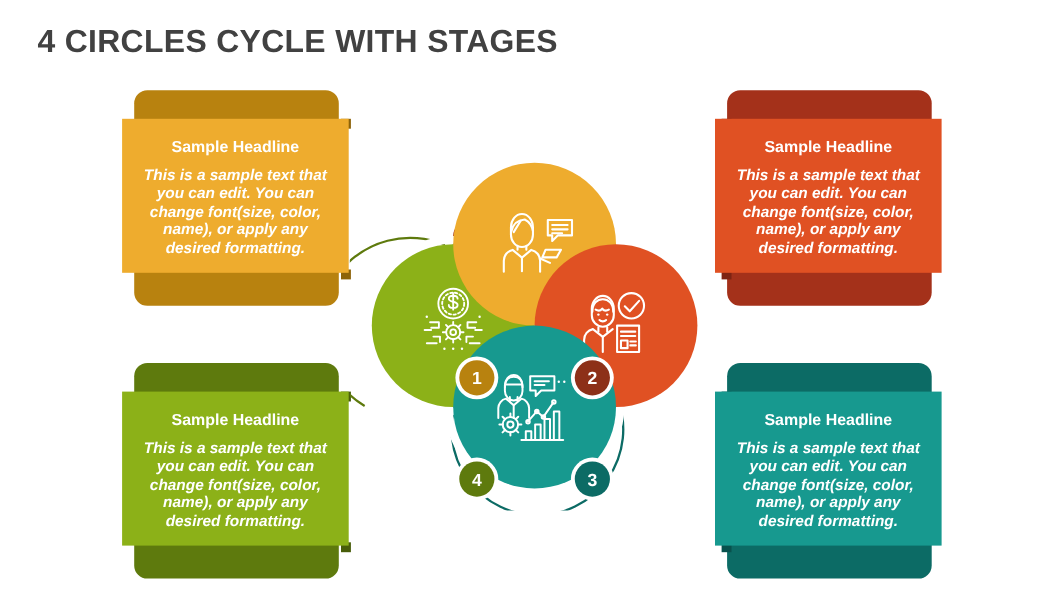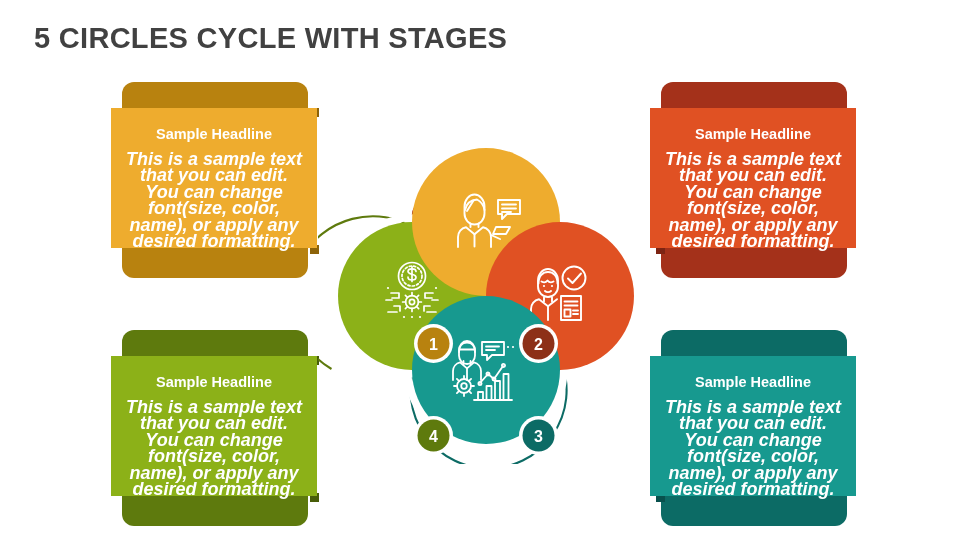--- a/index.html
+++ b/index.html
@@ -27,21 +27,21 @@
     position:absolute;
     box-sizing:border-box;
     padding:10px 14px 8px 14px;
     text-align:center;color:#ffffff;
   }
   .card-head{
     font-size:14.5px;font-weight:bold;line-height:18px;
     margin:7px 0 8px 0;
   }
   .card-body{
-    font-size:18px;font-style:italic;font-weight:bold;
+    font-size:14px;font-style:italic;font-weight:bold;
     line-height:16.4px;
   }
 
   
   #g-tl{left:111px;top:82px;width:212px;height:205px;}
   #g-tr{left:645px;top:82px;width:212px;height:205px;}
   #g-bl{left:111px;top:330px;width:212px;height:205px;}
   #g-br{left:645px;top:330px;width:212px;height:205px;}
 
   .back-l{left:11px;top:0px;width:186px;height:196px;}
@@ -56,21 +56,21 @@
   .tab-tl{width:9px;height:9px;left:11px;top:26px;}
 
   
   #cycle{position:absolute;left:318px;top:128px;width:336px;height:336px;}
 </style>
 </head>
 <body>
 
 <div id="slide">
 
-  <div id="title">5 CIRCLES CYCLE WITH STAGES</div>
+  <div id="title">4 CIRCLES CYCLE WITH STAGES</div>
 
   <div class="card-group" id="g-tl">
     <div class="card-back back-l" style="background:#b8820f;"></div>
     <div class="card-tab tab-tr" style="background:#8d6309;"></div>
     <div class="card-tab tab-br" style="background:#8d6309;"></div>
     <div class="card-front front-l" style="background:#eeac2e;">
       <div class="card-head">Sample Headline</div>
       <div class="card-body">This is a sample text that you can edit. You can change font(size, color, name), or apply any desired formatting.</div>
     </div>
   </div>

